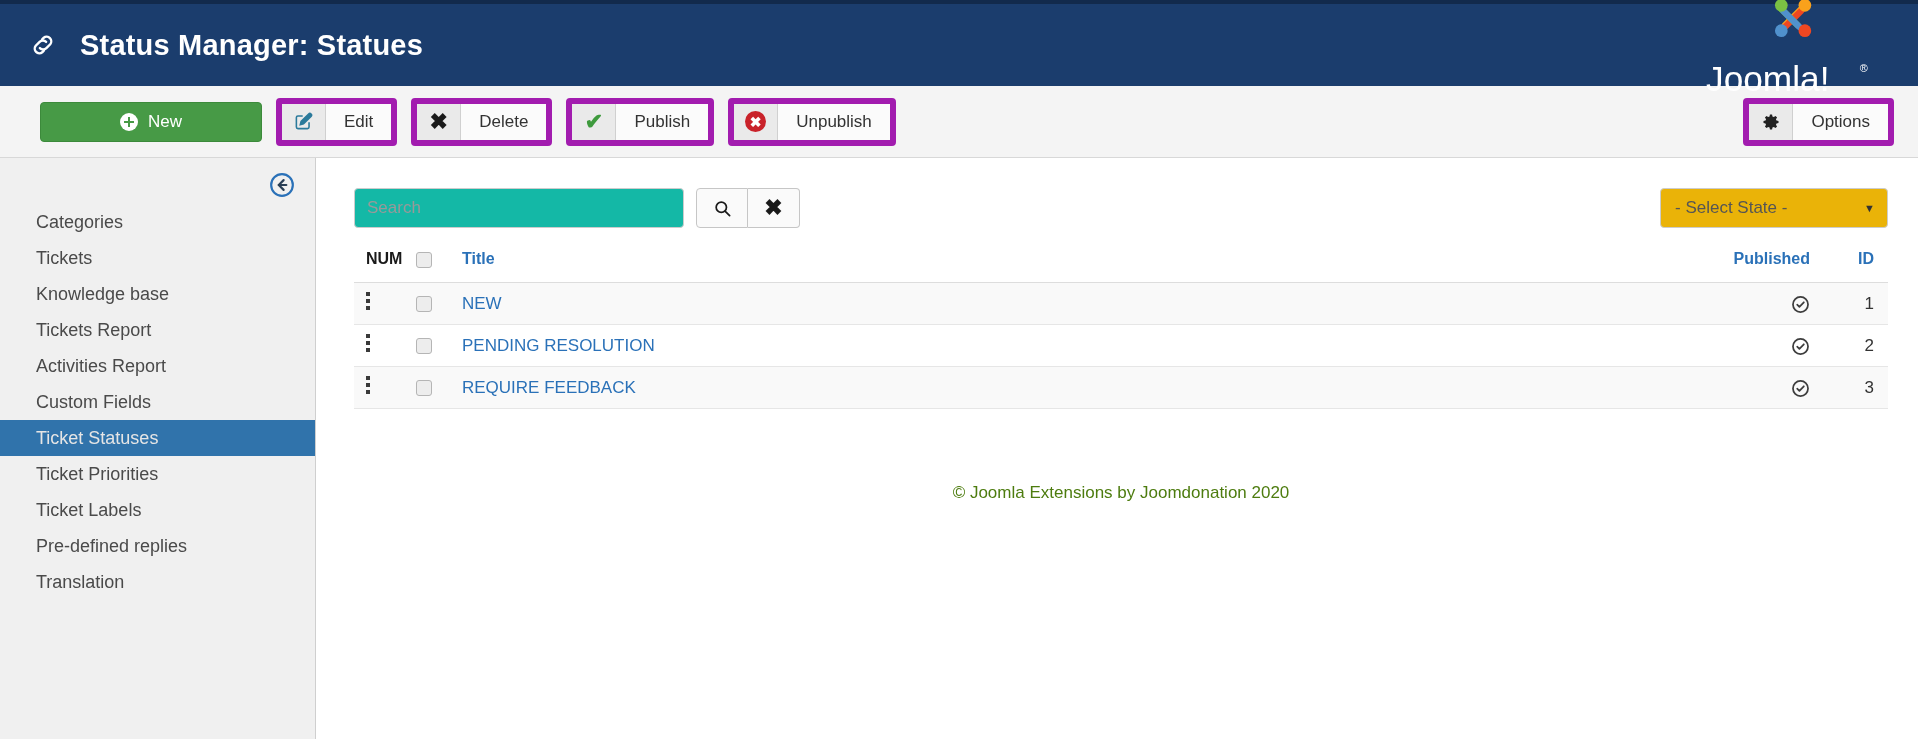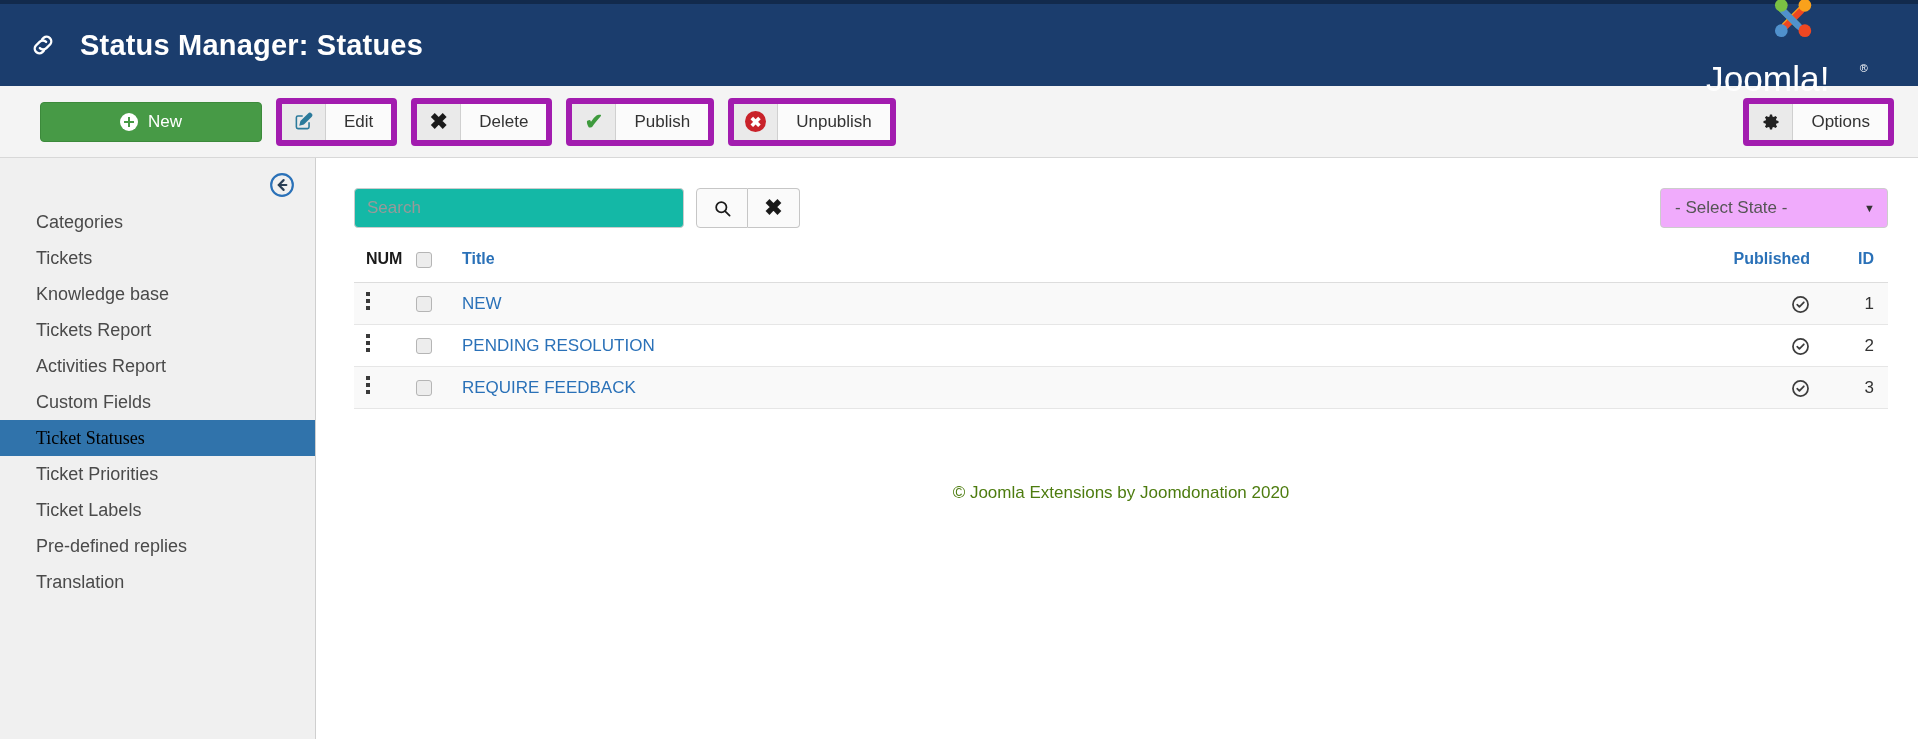--- a/index.html
+++ b/index.html
@@ -166,22 +166,21 @@
   .nav-list { list-style: none; margin: 0; padding: 0; }
   .nav-item {
     font-size: 18px;
     color: #4a4a4a;
     padding: 6px 0 6px 36px;
     line-height: 24px;
     cursor: pointer;
   }
   .nav-item.active {
     background: #3073ab;
-    color: #000000;
-    font-family: Liberation Serif, serif;
+    color: #e5e5e5;
   }
 
   .content {
     flex: 1;
     padding: 30px 30px 0 38px;
     min-width: 0;
   }
 
   .filters {
     display: flex;
@@ -215,21 +214,21 @@
   }
   .btn-sq:first-child { border-radius: 4px 0 0 4px; }
   .btn-sq:last-child { border-radius: 0 4px 4px 0; border-left: none; }
   .magnifier { width: 19px; height: 19px; }
 
   .select-state {
     width: 228px;
     height: 40px;
     border: 1px solid #cccccc;
     border-radius: 4px;
-    background: #f0abfc;
+    background: #eab308;
     display: flex;
     align-items: center;
     justify-content: space-between;
     padding: 0 12px 0 14px;
     font-size: 17px;
     color: #555555;
     cursor: pointer;
   }
   .caret { font-size: 11px; color: #333333; }
 

